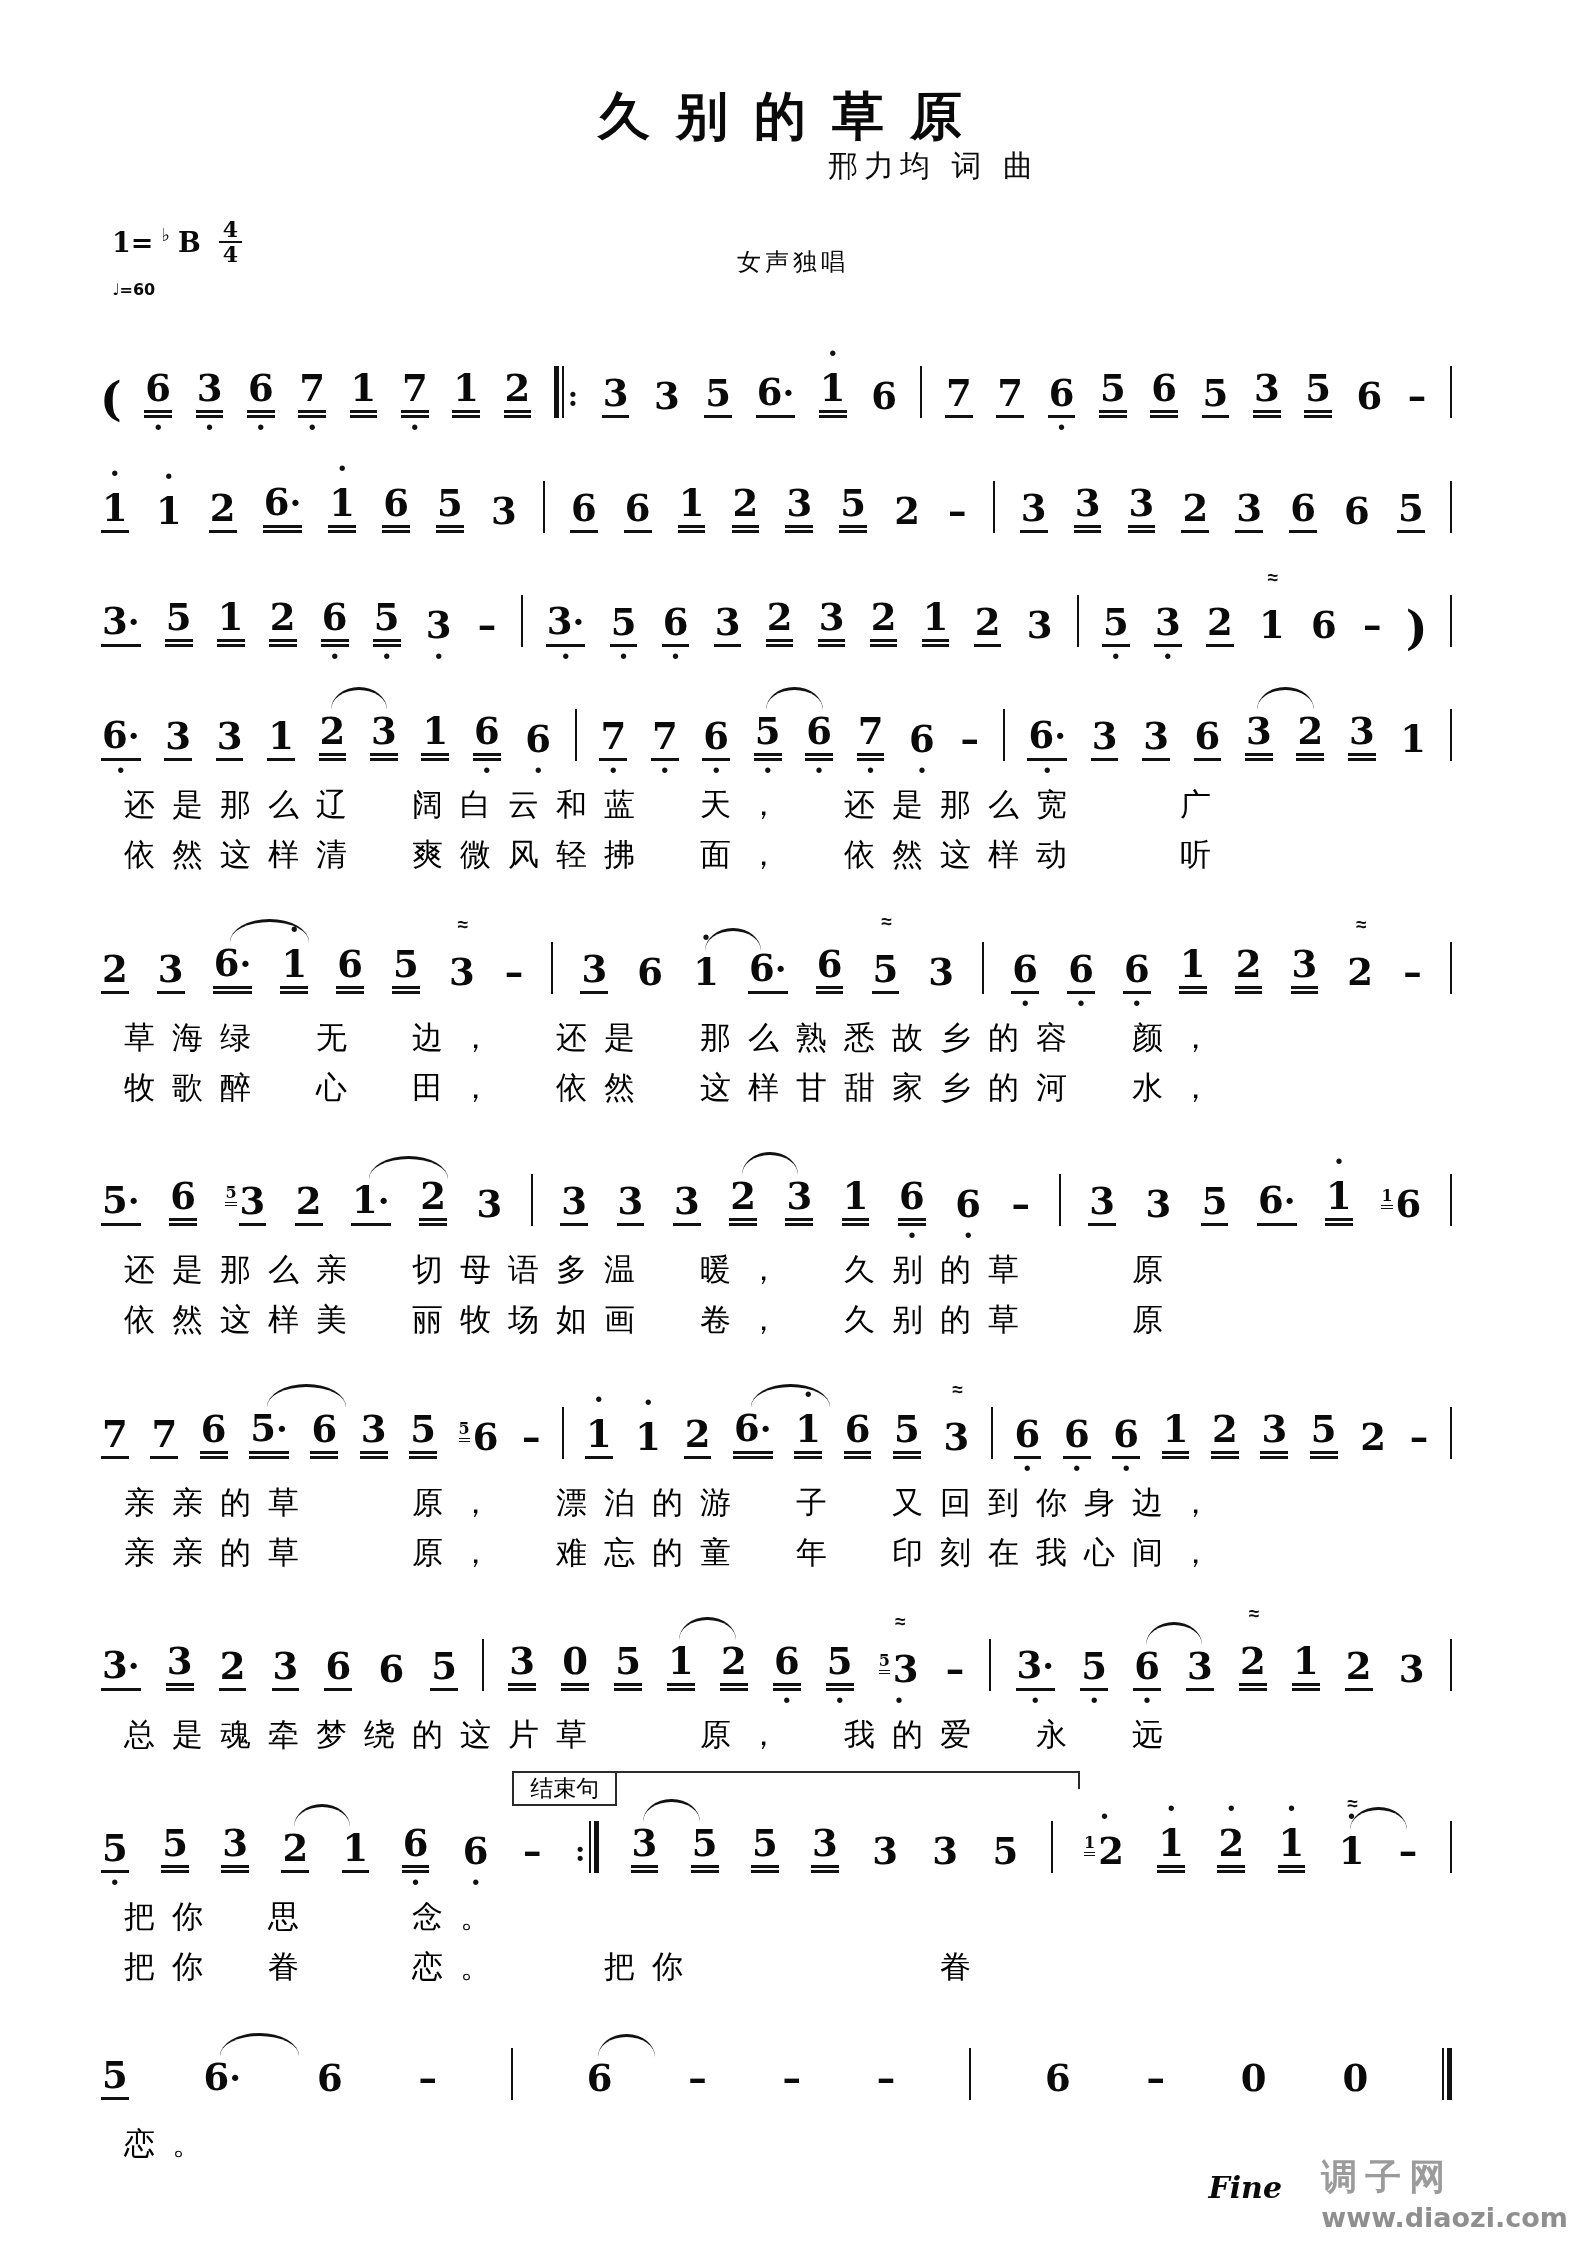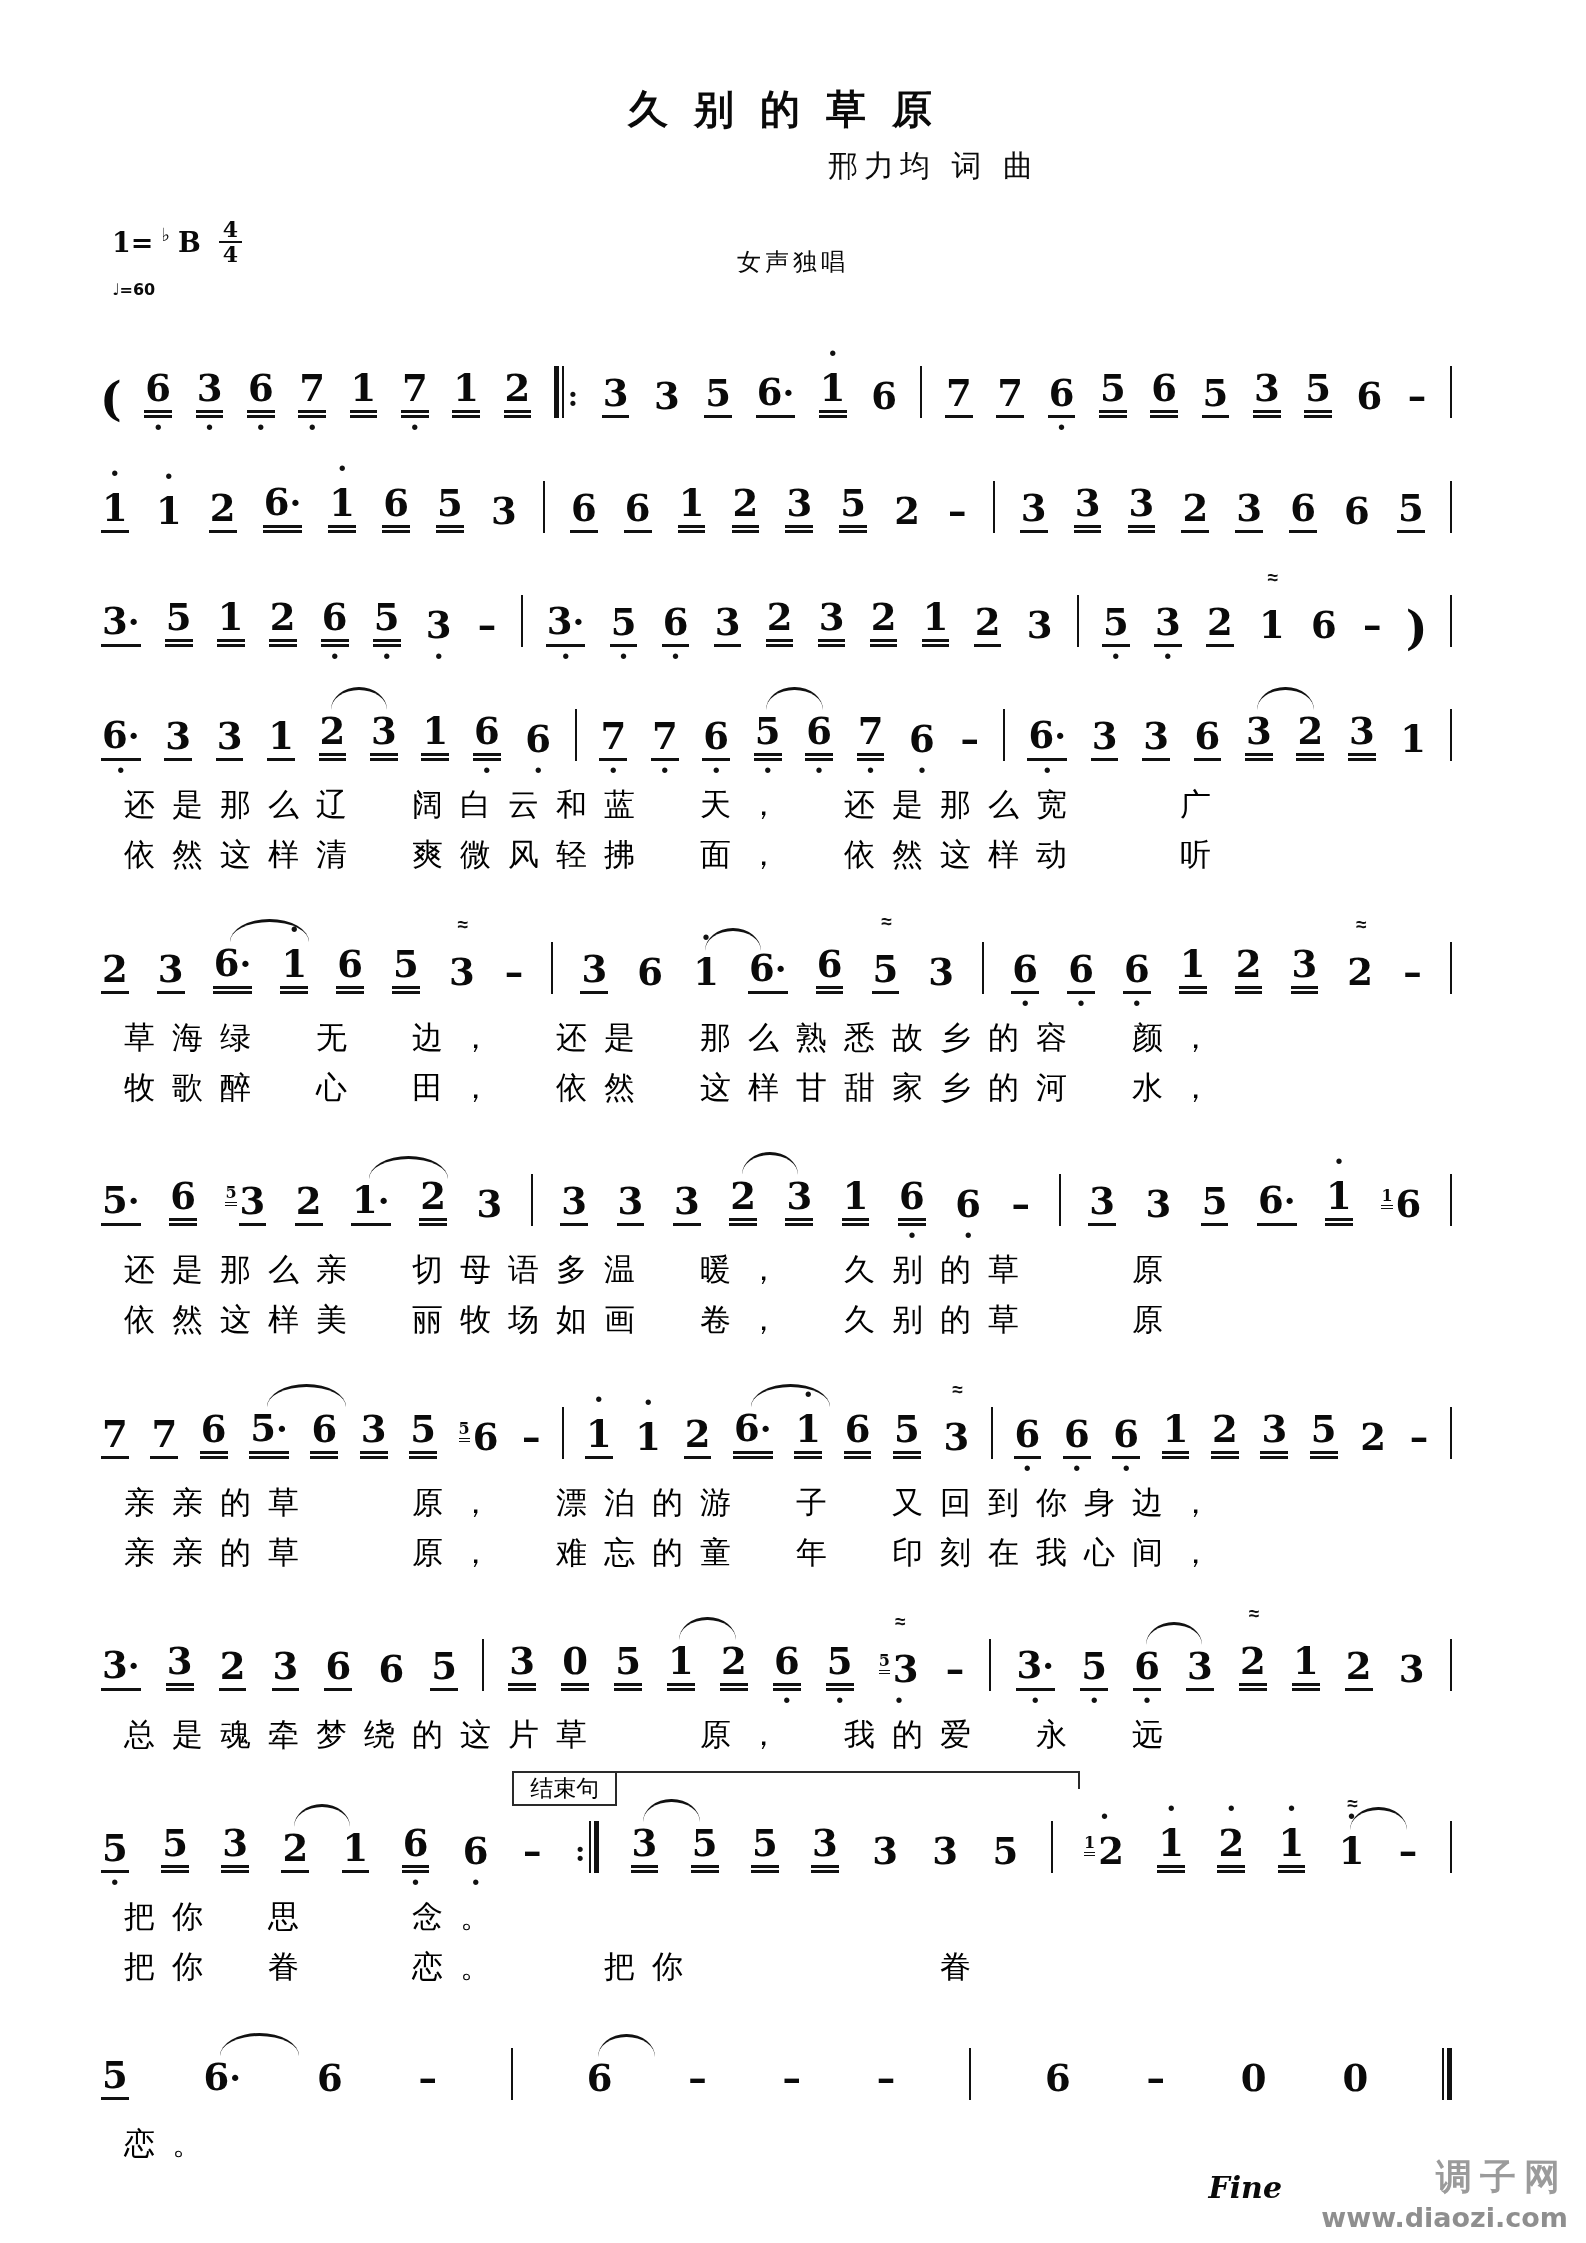--- a/index.html
+++ b/index.html
@@ -1,19 +1,19 @@
 <!DOCTYPE html>
 <html><head>
 <meta charset="utf-8">
 <style>
   html,body{margin:0;padding:0;background:#e8e8e8;font-family:"Liberation Sans",sans-serif;}
   .page{position:relative;width:1586px;height:2243px;background:#ffffff;margin:0 auto;overflow:hidden;}
 
   .title{position:absolute;top:82px;left:0;width:100%;text-align:center;
-         font-family:"DejaVu Serif",serif;font-weight:900;font-size:40px;letter-spacing:26px;color:#0a0a0a;}
+         font-family:"DejaVu Serif",serif;font-weight:900;font-size:52px;letter-spacing:26px;color:#0a0a0a;}
   .credit{position:absolute;top:146px;left:828px;font-family:"DejaVu Serif",serif;font-size:30px;letter-spacing:6px;color:#0a0a0a;}
   .subtitle{position:absolute;top:246px;left:0;width:100%;text-align:center;
             font-family:"DejaVu Serif",serif;font-size:24px;letter-spacing:4px;color:#0a0a0a;}
   .keyrow{position:absolute;top:218px;left:112px;display:flex;align-items:center;gap:8px;
           font-family:"DejaVu Serif",serif;font-weight:700;font-size:27px;color:#0a0a0a;}
   .flat{vertical-align:super;font-size:18px;position:relative;top:-8px;}
   .frac{display:inline-block;text-align:center;font-size:22px;line-height:23px;font-weight:700;margin-left:10px;}
   .frac .top{border-bottom:2px solid #111;padding:0 4px;}
   .tempo{position:absolute;top:280px;left:112px;font-family:"DejaVu Sans",sans-serif;font-weight:700;font-size:16px;color:#0a0a0a;}
 
@@ -45,21 +45,21 @@
   .lyric{font-family:"DejaVu Serif",serif;font-size:31px;letter-spacing:17px;line-height:50px;color:#000;margin-left:24px;white-space:pre;}
 
   .endlabel{position:absolute;left:30.5%;top:-18px;border:2px solid #2a2a2a;background:#fff;
             font-family:Liberation Serif, serif;font-size:23px;padding:0 16px;z-index:2;}
   .endlabel::before{content:"";position:absolute;left:96px;top:-2px;width:470px;border-top:2px solid #2a2a2a;}
   .endlabel::after{content:"";position:absolute;left:564px;top:-2px;height:18px;border-right:2px solid #2a2a2a;}
 
   .fine{font-family:"DejaVu Serif",serif;font-style:italic;font-weight:700;font-size:30px;
         text-align:right;margin:2px 170px 0 0;color:#0a0a0a;}
 
-  .wm{position:absolute;right:18px;bottom:10px;text-align:right;}
+  .wm{position:absolute;right:18px;bottom:10px;}
   .wm .n{font-family:"DejaVu Serif",serif;font-weight:700;font-size:36px;letter-spacing:8px;color:#9b9b9b;}
   .wm .u{font-family:"DejaVu Sans",sans-serif;font-weight:700;font-size:27px;color:#8f8f8f;}
 </style>
 </head>
 <body>
 
 <div class="page">
   <div class="title">久别的草原</div>
   <div class="credit">邢力均 词 曲</div>
   <div class="subtitle">女声独唱</div>

